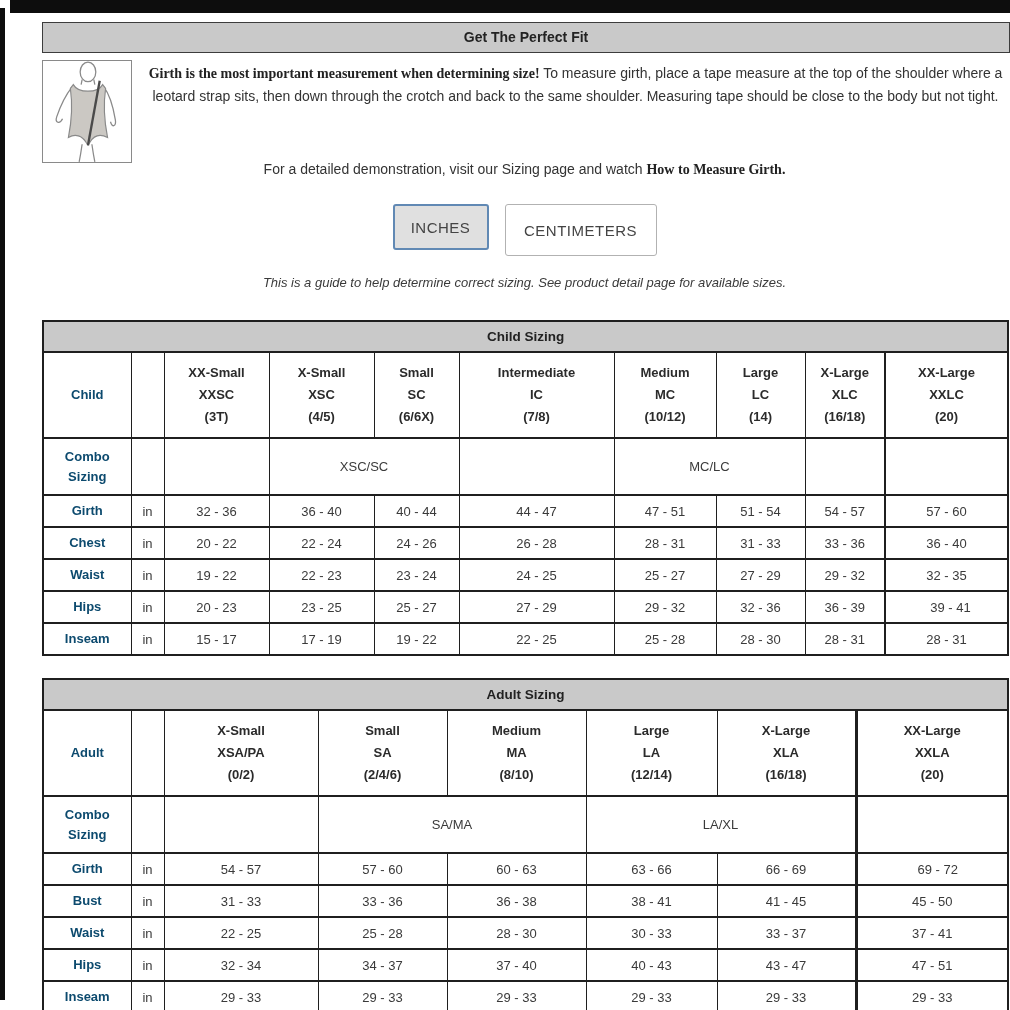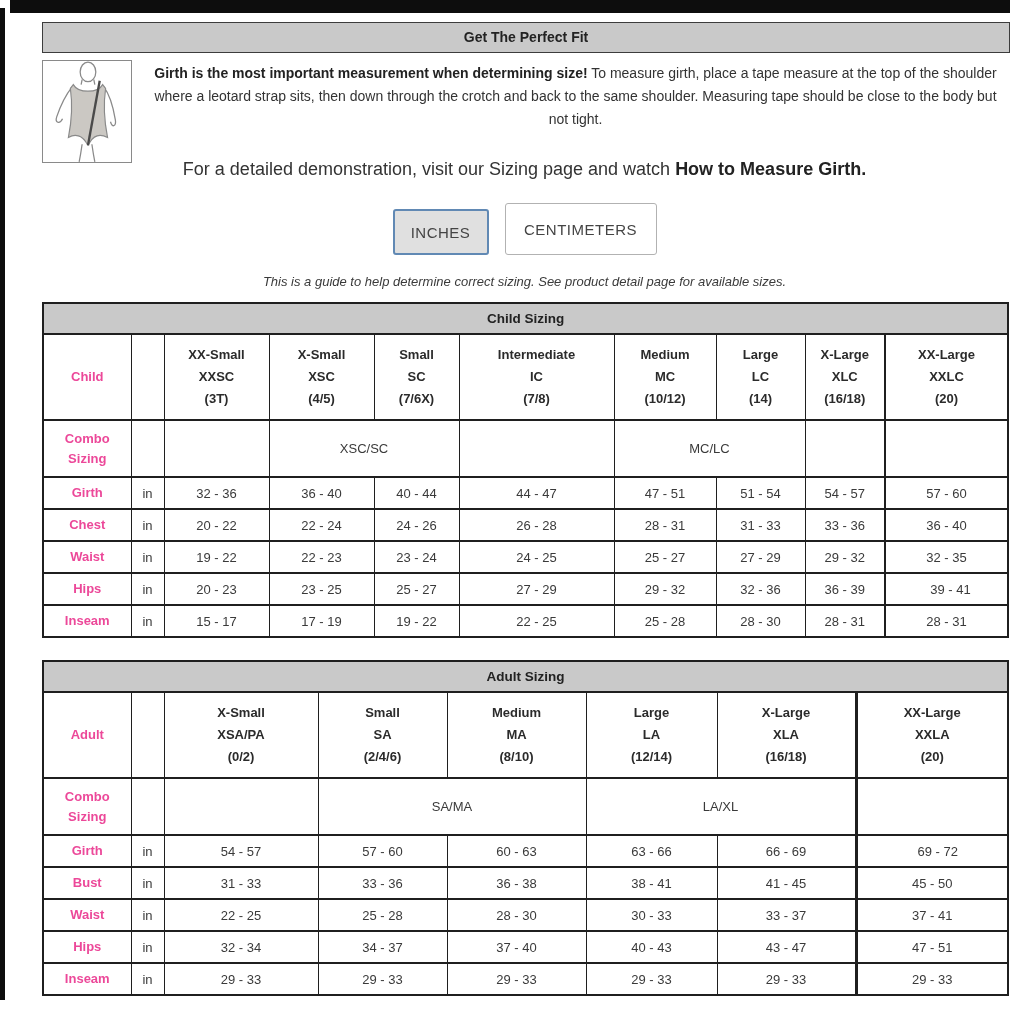--- a/index.html
+++ b/index.html
@@ -18,52 +18,52 @@
     background:#c9c9c9; border:1px solid #3c3c3c;
     text-align:center; font-weight:bold; font-size:14px; color:#222;
   }
 
   .intro-row { margin-top:7px; display:flex; gap:12px; }
   .illus-box { width:88px; height:101px; border:1px solid #8a8a8a; background:#fff; flex:none; }
   .intro {
     flex:1; margin:2px 0 0 0; text-align:center;
     font-size:14px; line-height:23px; color:#333; padding:0 2px;
   }
-  .intro b, .demo-line b { color:#222; }
-
-  .demo-line { margin:-4px 0 0 0; text-align:center; font-size:18px; line-height:20px; color:#333; }
-
-  .btn-row { margin-top:24px; display:flex; justify-content:center; align-items:flex-end; gap:16px; }
+  .intro b, .demo-line b { color:#222;font-family:Liberation Serif, serif; }
+
+  .demo-line { margin:-4px 0 0 0; text-align:center; font-size:14px; line-height:20px; color:#333; }
+
+  .btn-row { margin-top:24px; display:flex; justify-content:center; align-items:flex-start; gap:16px; }
   .btn {
     height:46px; font-family:"Liberation Sans", sans-serif; font-size:15px; color:#444;
     letter-spacing:0.5px; cursor:pointer; border-radius:3px;
   }
   .btn.selected { width:96px; background:#e0e0e0; border:2px solid #6189b4; }
   .btn.plain { width:152px; height:52px; background:#ffffff; border:1px solid #b2b2b2; }
 
   .guide-note { margin:18px 0 0 0; text-align:center; font-size:13px; line-height:18px; color:#3a3a3a;font-style:italic; }
 
   .size-table {
     border-collapse:collapse; table-layout:fixed; width:965px;
     border:2px solid #1f1f1f; font-size:13px; color:#3a3a3a;
   }
-  .size-table.first { margin-top:11px; }
+  .size-table.first { margin-top:28px; }
   .size-table.second { margin-top:22px; }
   .size-table td {
     border-left:1px solid #1f1f1f; border-right:1px solid #1f1f1f;
     border-top:2px solid #1f1f1f; border-bottom:2px solid #1f1f1f;
     text-align:center; vertical-align:middle; padding:0; overflow:hidden;
   }
   .size-table td.tbl-title {
     height:29px; background:#c9c9c9; font-weight:bold; font-size:13.5px; color:#222;
   }
   .size-table tr.head-row td { height:84px; }
   .size-table tr.combo-row td { height:55px; }
   .size-table tr.data-row td { height:30px; }
-  .size-table .row-label { font-weight:bold; color:#ec4899; line-height:20px; padding:0 4px; }
+  .size-table .row-label { font-weight:bold; color:#0c4a6e; line-height:20px; padding:0 4px; }
   .size-table .size-head div { line-height:22px; font-weight:bold; color:#2b2b2b; }
 </style>
 </head>
 <body>
 
 <div class="frame-top"></div>
 <div class="frame-left"></div>
 
 <div class="content">
 
@@ -122,21 +122,21 @@
             <div>(3T)</div>
           </td>
           <td class="size-head">
             <div>X-Small</div>
             <div>XSC</div>
             <div>(4/5)</div>
           </td>
           <td class="size-head">
             <div>Small</div>
             <div>SC</div>
-            <div>(7/6X)</div>
+            <div>(6/6X)</div>
           </td>
           <td class="size-head">
             <div>Intermediate</div>
             <div>IC</div>
             <div>(7/8)</div>
           </td>
           <td class="size-head">
             <div>Medium</div>
             <div>MC</div>
             <div>(10/12)</div>

